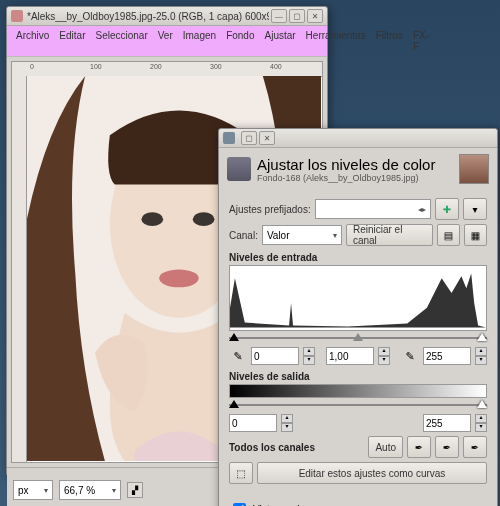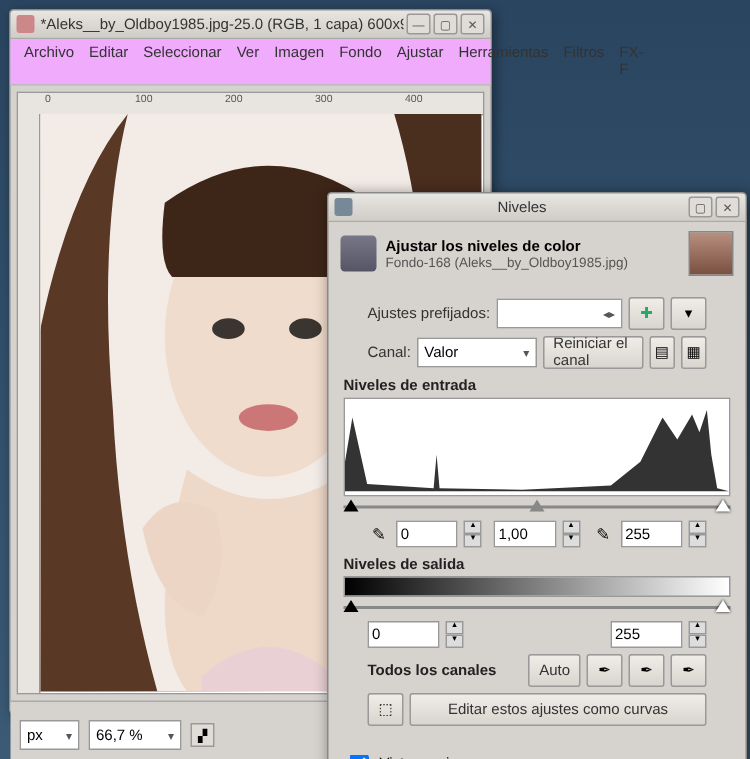--- a/index.html
+++ b/index.html
@@ -13,25 +13,25 @@
 .canvas{position:relative;margin:4px;background:#fff;border:1px solid #999}
 .ruler-h{height:14px;background:#e8e5e0;border-bottom:1px solid #999;font-size:7px;color:#555;position:relative}
 .ruler-h span{position:absolute;top:1px}
 .ruler-v{width:14px;background:#e8e5e0;border-right:1px solid #999;position:absolute;left:0;top:14px;bottom:0}
 .img{position:absolute;left:15px;top:14px;right:1px;bottom:1px;background:linear-gradient(135deg,#f5ebe5 0%,#e8d5c8 30%,#a0705a 50%,#6b4530 55%,#4a2f22 60%,#f0e5dc 80%);overflow:hidden}
 .status{display:flex;padding:12px 6px;background:#d6d2ce;border-top:1px solid #aaa;gap:6px;align-items:center;font-size:10px}
 .arrowbtn{width:14px;height:14px;background:#e0ddd8;border:1px solid #999;display:inline-flex;align-items:center;justify-content:center;font-size:8px}
 .dlg{position:absolute;left:218px;top:128px;width:278px;background:#d6d2ce;border:1px solid #888;box-shadow:2px 2px 10px rgba(0,0,0,.5);border-radius:3px}
 .dlg .hdr{display:flex;align-items:center;padding:6px 8px;gap:6px}
 .dlg .hdr .ic{width:24px;height:24px;background:linear-gradient(#778,#556);border-radius:3px}
-.dlg .hdr .ttl{font-weight:bold;font-size:10px}
+.dlg .hdr .ttl{font-weight:normal;font-size:15px}
 .dlg .hdr .sub{font-size:9px;color:#555}
 .dlg .thumb{width:28px;height:28px;background:linear-gradient(#b89080,#7a5040);margin-left:auto;border:1px solid #888}
 .dlg .body{padding:4px 10px 8px}
-.row{display:flex;align-items:center;margin:4px 16px;gap:4px}
+.row{display:flex;align-items:center;margin:4px 0;gap:4px}
 .row label{font-size:10px;color:#333}
 .combo{flex:1;height:18px;background:#fff;border:1px solid #999;display:flex;align-items:center;padding:0 4px;font-size:10px}
 .combo .dd{margin-left:auto;font-size:8px;color:#555}
 .btn{height:20px;padding:0 6px;background:linear-gradient(#f0ede8,#d8d4ce);border:1px solid #999;border-radius:2px;font-size:10px;display:inline-flex;align-items:center;gap:3px;color:#333}
 .iconbtn{width:22px;height:20px;background:linear-gradient(#f0ede8,#d8d4ce);border:1px solid #999;border-radius:2px;display:inline-flex;align-items:center;justify-content:center;font-size:10px}
 .sect{font-size:10px;font-weight:bold;margin:6px 0 2px;color:#222}
 .histo{height:64px;background:#fff;border:1px solid #999;position:relative;overflow:hidden}
 .histo svg{width:100%;height:100%}
 .slider{height:10px;position:relative;margin:2px 0}
 .slider .track{position:absolute;left:0;right:0;top:4px;height:2px;background:#888}
@@ -103,21 +103,20 @@
         <span>66,7 %</span>
         <span class="dd">▾</span>
       </span>
     <span class="arrowbtn">▞</span>
   </div>
 </div>
 
 <div class="dlg">
   <div class="titlebar">
     <div class="ti" style="background:#789"></div>
-    <div class="txt" style="text-align:center">Niveles</div>
     <div class="tbtn">▢</div>
     <div class="tbtn">✕</div>
   </div>
   <div class="hdr">
     <div class="ic"></div>
     <div>
       <div class="ttl">Ajustar los niveles de color</div>
       <div class="sub">Fondo-168 (Aleks__by_Oldboy1985.jpg)</div>
     </div>
     <div class="thumb"></div>

